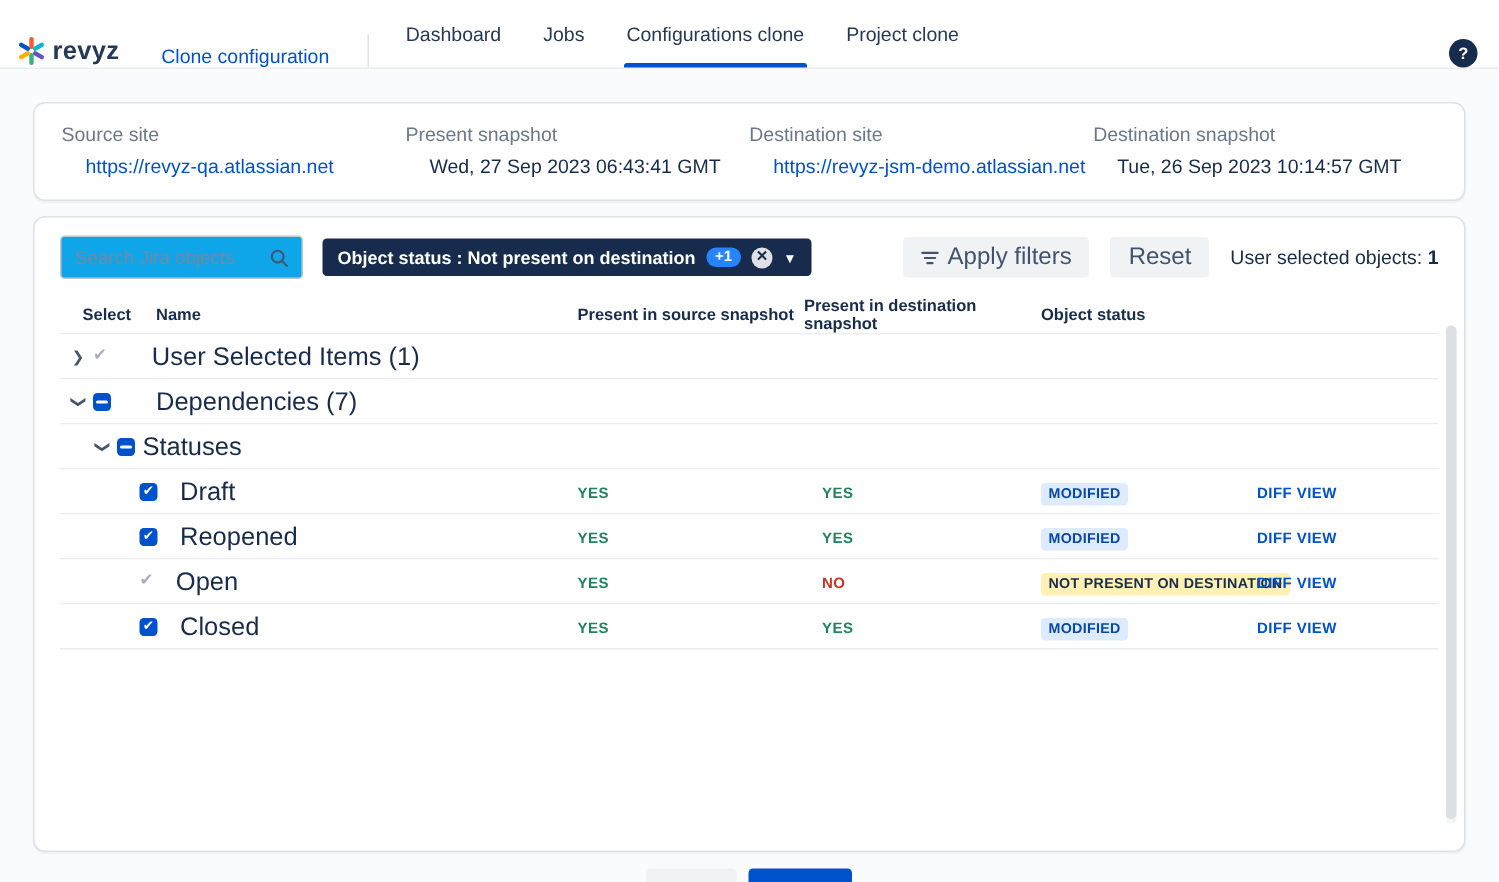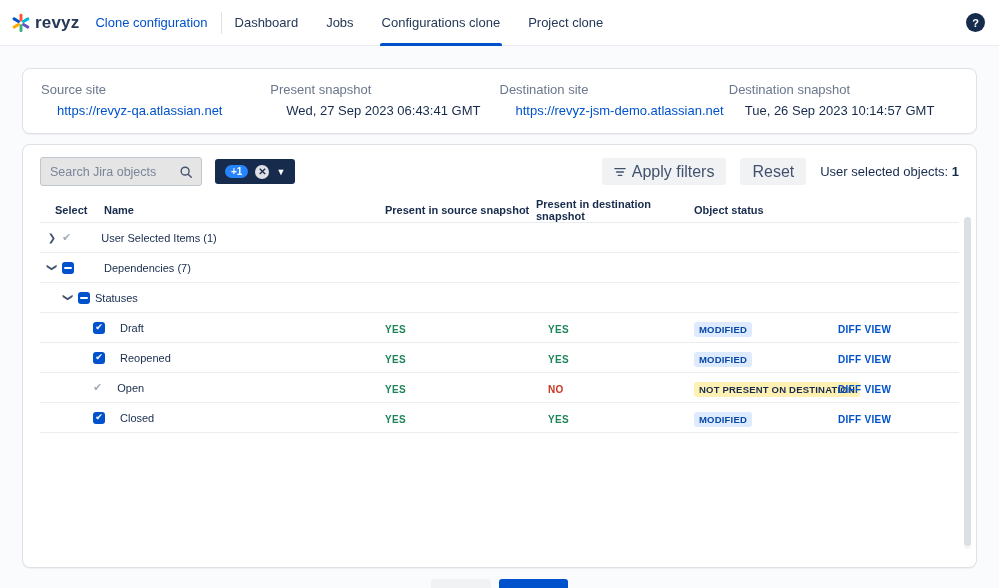--- a/index.html
+++ b/index.html
@@ -5,42 +5,42 @@
   * { margin:0; padding:0; box-sizing:border-box; }
   html,body { width:999px; height:588px; overflow:hidden; }
   body {
     font-family:"Liberation Sans", sans-serif;
     background:#FFFFFF;
     color:#172B4D;
   }
   
   .navbar {
     height:46px; background:#fff; border-bottom:1px solid #EBECF0;
-    display:flex; align-items:center; padding:0 14px 0 10px;
+    display:flex; align-items:flex-end; padding:0 14px 0 10px;gap:12px;
   }
   .brand { display:flex; align-items:center; gap:3px; }
   .brand-name { font-size:17px; font-weight:bold; color:#253858; letter-spacing:.2px; }
   .nav-pagelink { margin-left:16px; font-size:13px; color:#0052CC; cursor:pointer; }
   .nav-divider { width:1px; height:22px; background:#DFE1E6; margin:0 13px; }
   .nav-items { display:flex; gap:28px; height:46px; align-items:center; }
   .nav-item { font-size:13px; color:#253858; cursor:pointer; height:100%; display:flex; align-items:center; position:relative; white-space:nowrap; }
   .nav-item.active::after { content:""; position:absolute; left:-2px; right:-2px; bottom:0; height:3px; background:#0052CC; border-radius:2px 2px 0 0; }
   .help-btn { margin-left:auto; width:19px; height:19px; border-radius:50%; background:#172B4D; color:#fff; font-size:11px; font-weight:bold; display:flex; align-items:center; justify-content:center; cursor:pointer; }
   
   .content { background:#FAFBFC; height:542px; padding:22px 22px 0; }
   .card { background:#fff; border:1px solid #DFE1E6; border-radius:8px; box-shadow:0 1px 1px rgba(9,30,66,.05); }
   .info-card { display:flex; padding:13px 18px 15px; }
   .info-field { width:234px; }
   .info-label { font-size:13px; color:#6B778C; margin-bottom:6px; }
   .info-value { font-size:13px; color:#172B4D;padding-left:16px; }
   .info-value.link { color:#0052CC; cursor:pointer; }
   
   .main-card { margin-top:10px; height:424px; position:relative; padding:0 17px; }
   .toolbar { display:flex; align-items:center; padding:12px 0 11px; }
-  .search-box { width:162px; height:29px; border:1px solid #C1C7D0; border-radius:3px; display:flex; align-items:center; padding:0 8px 0 9px; background:#e5e5e5; }
+  .search-box { width:162px; height:29px; border:1px solid #C1C7D0; border-radius:3px; display:flex; align-items:center; padding:0 8px 0 9px; background:#0ea5e9; }
   .search-box input { border:none; outline:none; flex:1; min-width:0; font-size:12.5px; color:#172B4D; font-family:inherit; background:transparent; }
   .search-box input::placeholder { color:#7A869A; }
   .chip { margin-left:13px; background:#172B4D; border-radius:3px; color:#fff; display:flex; align-items:center; gap:7px; padding:0 10px; height:25px; font-size:12px; font-weight:bold; cursor:pointer; white-space:nowrap; }
   .chip-count { background:#2684FF; border-radius:9px; font-size:10px; padding:1px 6px; font-weight:bold; }
   .chip-clear { width:14px; height:14px; background:#DFE1E6; color:#172B4D; border-radius:50%; font-size:10px; line-height:14px; text-align:center; font-weight:bold; cursor:pointer; }
   .chip-chevron { font-size:9px; color:#fff; }
   .toolbar-right { margin-left:auto; display:flex; align-items:center; gap:14px; }
   .btn-light { border:none; border-radius:3px; font-family:inherit; font-size:16px; color:#42526E; background:#F1F2F4; height:27px; padding:0 12px; display:flex; align-items:center; gap:6px; cursor:pointer; }
   .selected-info { font-size:13px; color:#172B4D; white-space:nowrap; }
   
@@ -49,21 +49,21 @@
   .thead .h-select { padding-left:15px; }
   .trow { height:30px; border-bottom:1px solid #EBECF0; background:#fff; }
   .name-cell { grid-column:1 / 3; display:flex; align-items:center; height:100%; }
   .chev { font-size:10px; color:#44546F; cursor:pointer; width:10px; text-align:center; display:inline-block; }
   .chev.down { transform:rotate(90deg); }
   .cb { width:12px; height:12px; border-radius:3px; display:inline-flex; align-items:center; justify-content:center; cursor:pointer; flex:none; }
   .cb.checked { background:#0052CC; color:#fff; font-size:9px; line-height:1; }
   .cb.indet { background:#0052CC; }
   .cb.indet::after { content:""; width:8px; height:2px; background:#fff; border-radius:1px; }
   .graycheck { color:#A5ADBA; font-size:11px; line-height:1; cursor:pointer; }
-  .rowname { font-size:11px; color:#172B4D; }
+  .rowname { font-size:17px; color:#172B4D; }
   
   .lvl0 .chev { margin-left:7px; }
   .lvl0 .cb, .lvl0 .graycheck { margin-left:5px; }
   .lvl0 .rowname { margin-left:30px; }
   .lvl1 .chev { margin-left:23px; }
   .lvl1 .cb { margin-left:5px; }
   .lvl1 .rowname { margin-left:5px; }
   .leaf .cb, .leaf .graycheck { margin-left:53px; }
   .leaf .rowname { margin-left:15px; }
   .yn { font-size:10px; font-weight:bold; letter-spacing:.3px; }
@@ -141,20 +141,21 @@
         <input type="text" placeholder="Search Jira objects" style="">
         <span style="display:inline-flex;">
           <svg width="14" height="14" viewBox="0 0 16 16" fill="none">
             <circle cx="7" cy="7" r="4.5" stroke="#44546F" stroke-width="1.6"></circle>
             <line x1="10.5" y1="10.5" x2="14" y2="14" stroke="#44546F" stroke-width="1.6" stroke-linecap="round"></line>
           </svg>
         </span>
       </div>
 
       <div class="chip">
+        <span>Object status : Not present on destination</span>
         <span class="chip-count">+1</span>
         <span class="chip-clear">✕</span>
         <span class="chip-chevron">▼</span>
       </div>
 
       <div class="toolbar-right">
         <button class="btn-light">
           <span style="display:inline-flex;">
             <svg width="12" height="12" viewBox="0 0 14 14">
               <line x1="1" y1="3" x2="13" y2="3" stroke="#42526E" stroke-width="1.6" stroke-linecap="round"></line>

